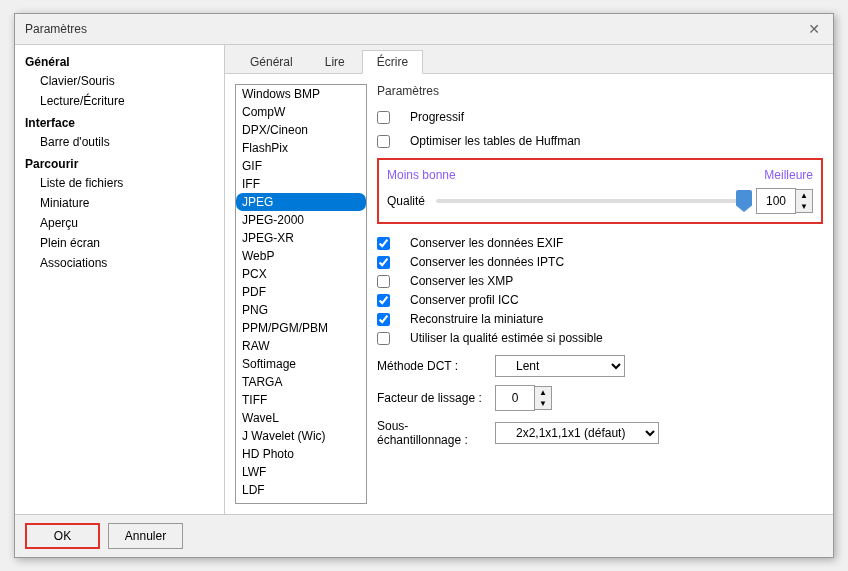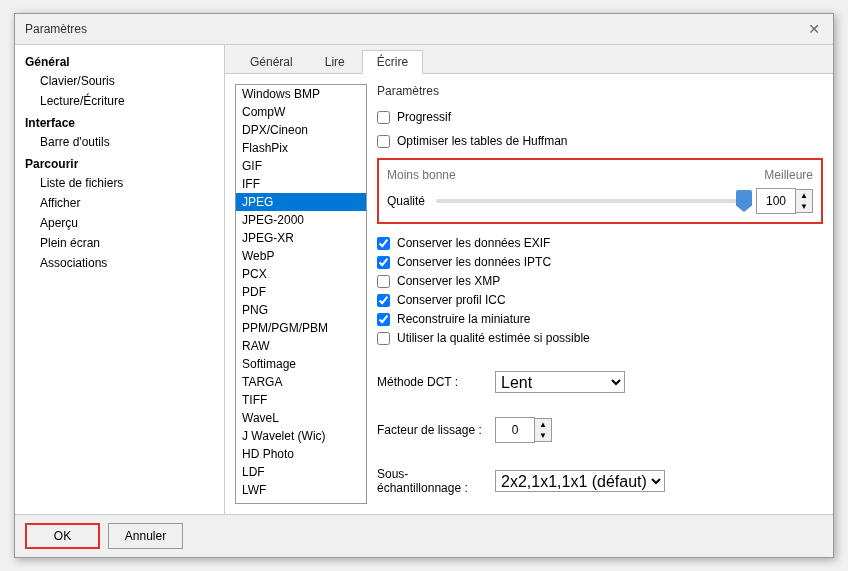--- a/index.html
+++ b/index.html
@@ -119,56 +119,57 @@
     }
     .format-item {
       padding: 2px 6px;
       cursor: pointer;
       font-size: 12px;
       white-space: nowrap;
     }
     .format-item.selected {
       background: #0078d7;
       color: #fff;
+      border-radius: 7px;
     }
     .params-panel {
       flex: 1;
       display: flex;
       flex-direction: column;
       gap: 8px;
     }
     .params-section-label {
       font-size: 12px;
       color: #333;
       margin-bottom: 4px;
     }
     .checkbox-row {
       display: flex;
       align-items: center;
-      gap: 7px;
+      gap: 20px;
       font-size: 12px;
       margin-bottom: 2px;
     }
     .checkbox-row input[type="checkbox"] {
       width: 13px;
       height: 13px;
     }
     .quality-box {
       border: 2px solid #e0302a;
       padding: 8px;
       display: flex;
       flex-direction: column;
       gap: 6px;
       margin-bottom: 4px;
     }
     .quality-header {
       display: flex;
       justify-content: space-between;
       font-size: 12px;
-      color: #737373;
+      color: #8b5cf6;
     }
     .quality-row {
       display: flex;
       align-items: center;
       gap: 4px;
     }
     .quality-label {
       font-size: 12px;
       width: 45px;
     }
@@ -231,31 +232,31 @@
     .options-section {
       display: flex;
       flex-direction: column;
       gap: 3px;
     }
     .dct-row, .smooth-row, .subsample-row {
       display: flex;
       align-items: center;
       gap: 8px;
       font-size: 12px;
-      margin-top: 16px;
+      margin-top: 0;
     }
     .dct-label {
       width: 110px;
       font-size: 12px;
     }
     .dropdown {
       height: 22px;
       border: 1px solid #999;
-      padding: 0 1px;
-      font-size: 16px;
+      padding: 0 16px;
+      font-size: 12px;
       background: #fff;
       cursor: pointer;
       min-width: 130px;
       appearance: auto;
     }
     .dialog-footer {
       display: flex;
       justify-content: flex-start;
       align-items: center;
       padding: 8px 10px;
@@ -286,21 +287,21 @@
   </div>
   <div class="dialog-body">
     <div class="sidebar">
     <div class="sidebar-section-label">Général</div>
         <div class="sidebar-item">Clavier/Souris</div>
         <div class="sidebar-item">Lecture/Écriture</div>
         <div class="sidebar-section-label">Interface</div>
         <div class="sidebar-item">Barre d'outils</div>
         <div class="sidebar-section-label">Parcourir</div>
         <div class="sidebar-item">Liste de fichiers</div>
-        <div class="sidebar-item">Afficher</div>
+        <div class="sidebar-item">Miniature</div>
         <div class="sidebar-item">Aperçu</div>
         <div class="sidebar-item">Plein écran</div>
         <div class="sidebar-item">Associations</div>
       </div>
     <div class="main-content">
       <div class="tabs">
         <div class="tab">Général</div>
         <div class="tab">Lire</div>
         <div class="tab active">Écrire</div>
       </div>
@@ -321,22 +322,22 @@
               <div class="format-item">PDF</div>
               <div class="format-item">PNG</div>
               <div class="format-item">PPM/PGM/PBM</div>
               <div class="format-item">RAW</div>
               <div class="format-item">Softimage</div>
               <div class="format-item">TARGA</div>
               <div class="format-item">TIFF</div>
               <div class="format-item">WaveL</div>
               <div class="format-item">J Wavelet (Wic)</div>
               <div class="format-item">HD Photo</div>
+              <div class="format-item">LWF</div>
               <div class="format-item">LDF</div>
-              <div class="format-item">LWF</div>
               <div class="format-item">LDF.jpm</div>
             </div>
         </div>
         <div class="params-panel">
           <div class="params-section-label">Paramètres</div>
           <div class="checkbox-row">
             <input type="checkbox" style="">
             <label>Progressif</label>
           </div>
           <div class="checkbox-row">

